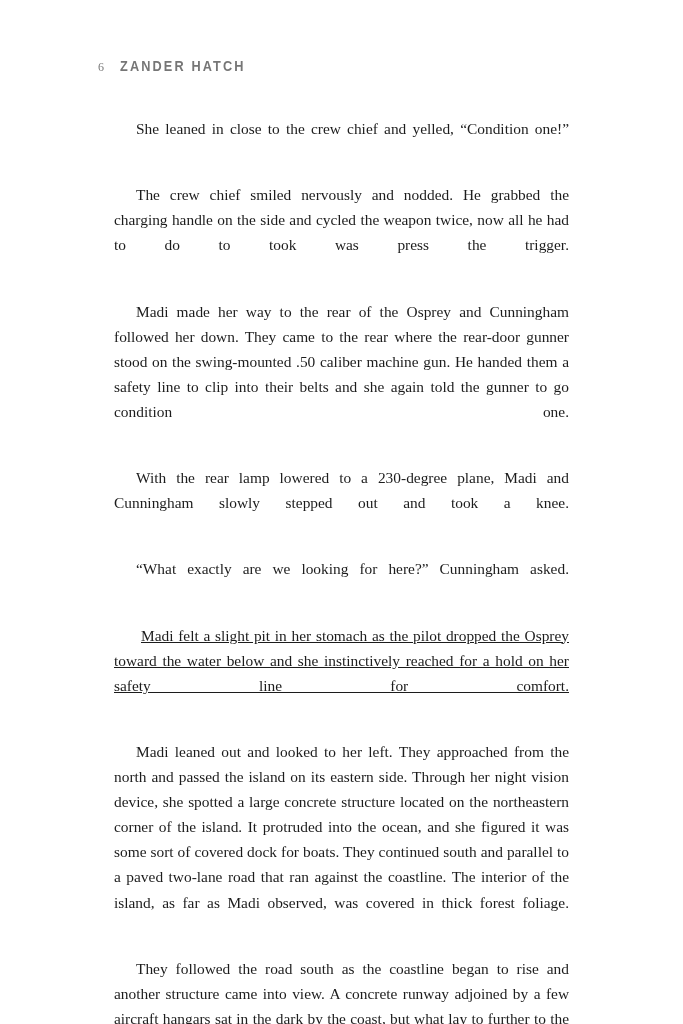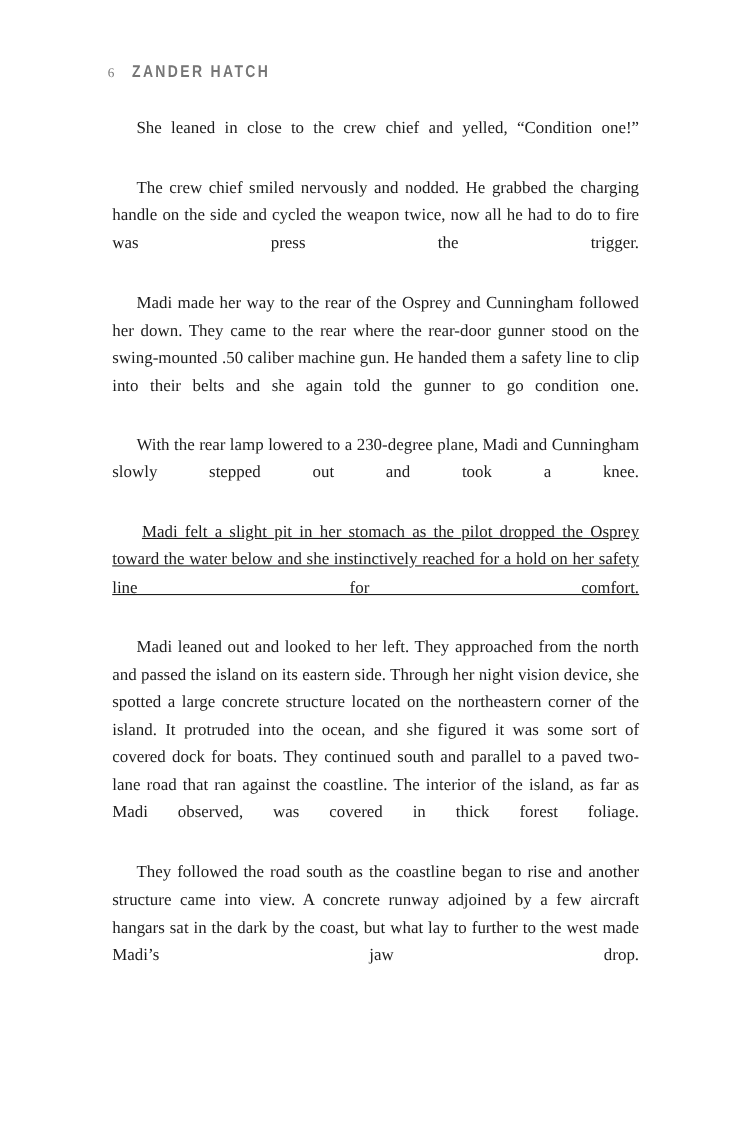--- a/index.html
+++ b/index.html
@@ -51,21 +51,21 @@
 
   
   .textblock {
     position: absolute;
     left: 98px;
     top: 100px;
     width: 487px;
   }
 
   .textblock p {
-    margin: 4px;
+    margin: 16px;
     font-family: "Liberation Serif", "DejaVu Serif", serif;
     font-size: 15.4px;
     line-height: 25.1px;
     color: #1c1c1c;
     text-align: justify;
     text-indent: 22px;
     -webkit-font-smoothing: antialiased;
     hyphens: none;
   }
 
@@ -87,21 +87,22 @@
 
 <div class="page">
 
   <div class="running-head">
     <span class="folio">6</span>
     <span class="book-title">ZANDER HATCH</span>
   </div>
 
   <div class="textblock">
       <p>She leaned in close to the crew chief and yelled, “Condition one!”</p>
-      <p>The crew chief smiled nervously and nodded. He grabbed the charging handle on the side and cycled the weapon twice, now all he had to do to fire was press the trigger.</p>
+      <p>The crew chief smiled nervously and nodded. He grabbed the charging handle on the side and cycled the weapon twice, now all he had to do to took was press the trigger.</p>
       <p>Madi made her way to the rear of the Osprey and Cunningham followed her down. They came to the rear where the rear-door gunner stood on the swing-mounted .50 caliber machine gun. He handed them a safety line to clip into their belts and she again told the gunner to go condition one.</p>
       <p>With the rear lamp lowered to a 230-degree plane, Madi and Cunningham slowly stepped out and took a knee.</p>
+      <p>“What exactly are we looking for here?” Cunningham asked.</p>
       <p class="extra-indent">Madi felt a slight pit in her stomach as the pilot dropped the Osprey toward the water below and she instinctively reached for a hold on her safety line for comfort.</p>
       <p>Madi leaned out and looked to her left. They approached from the north and passed the island on its eastern side. Through her night vision device, she spotted a large concrete structure located on the northeastern corner of the island. It protruded into the ocean, and she figured it was some sort of covered dock for boats. They continued south and parallel to a paved two-lane road that ran against the coastline. The interior of the island, as far as Madi observed, was covered in thick forest foliage.</p>
       <p>They followed the road south as the coastline began to rise and another structure came into view. A concrete runway adjoined by a few aircraft hangars sat in the dark by the coast, but what lay to further to the west made Madi’s jaw drop.</p>
     </div>
 
 </div>
 
 </body></html>

